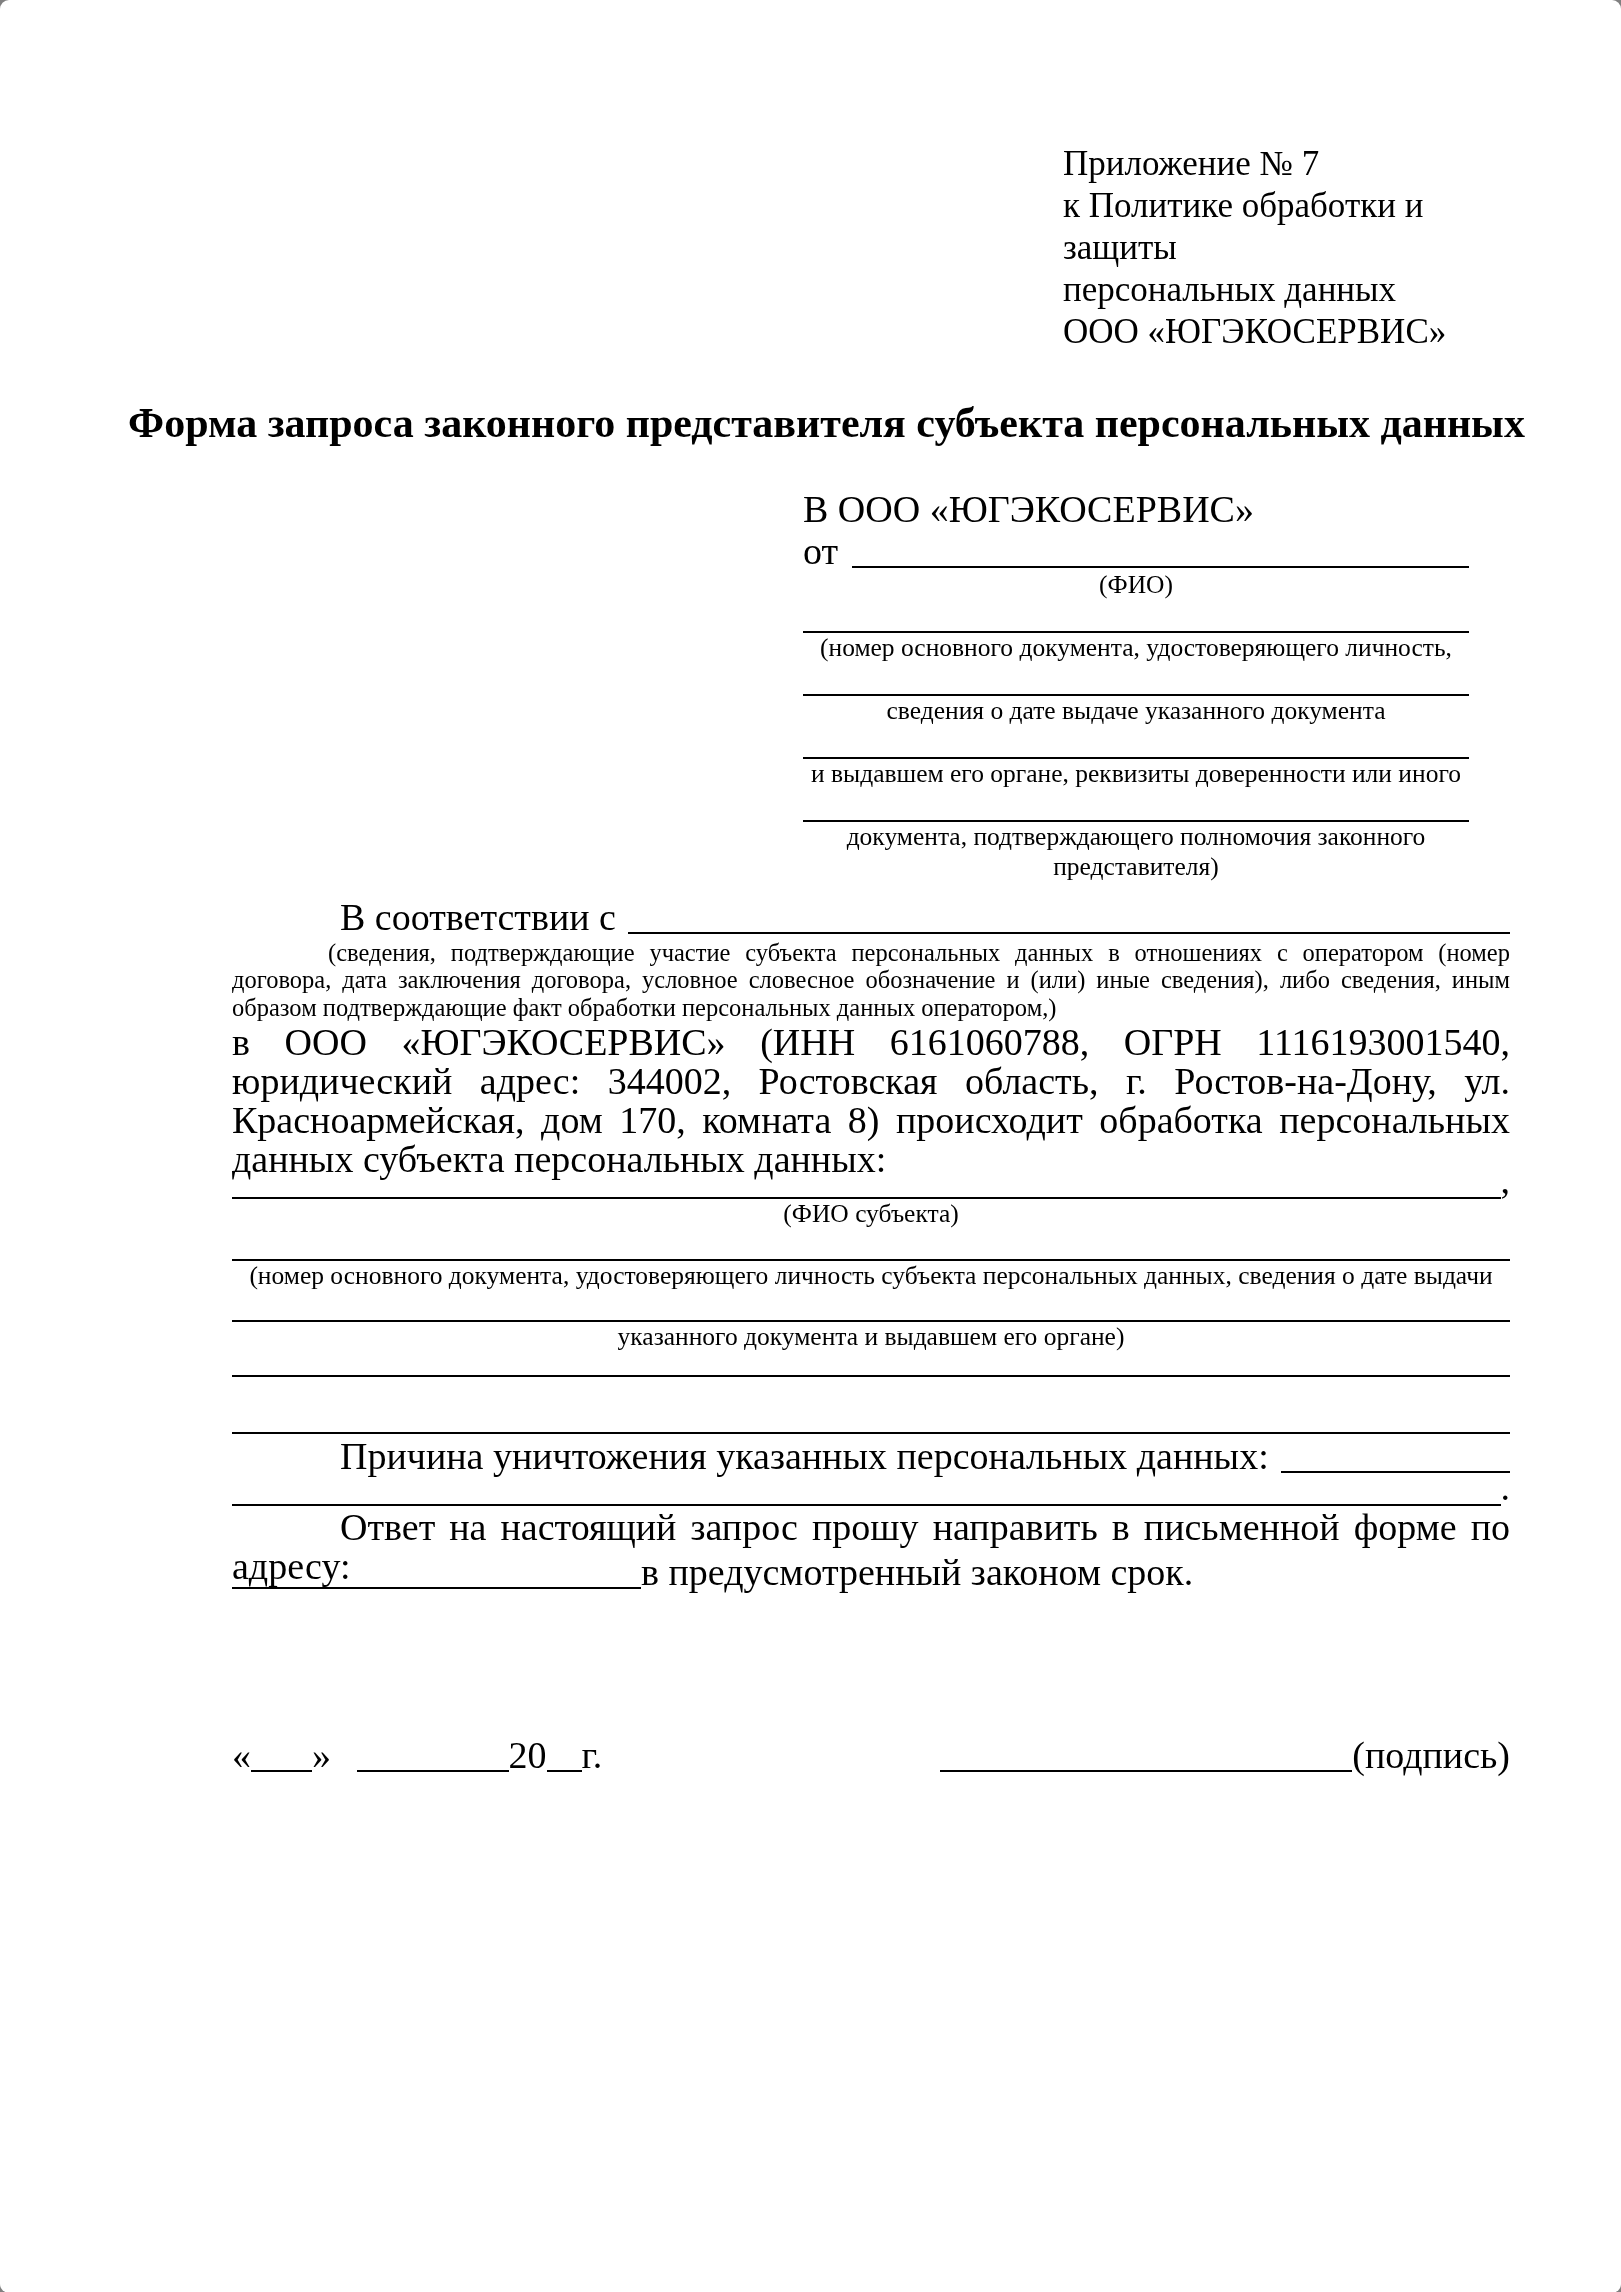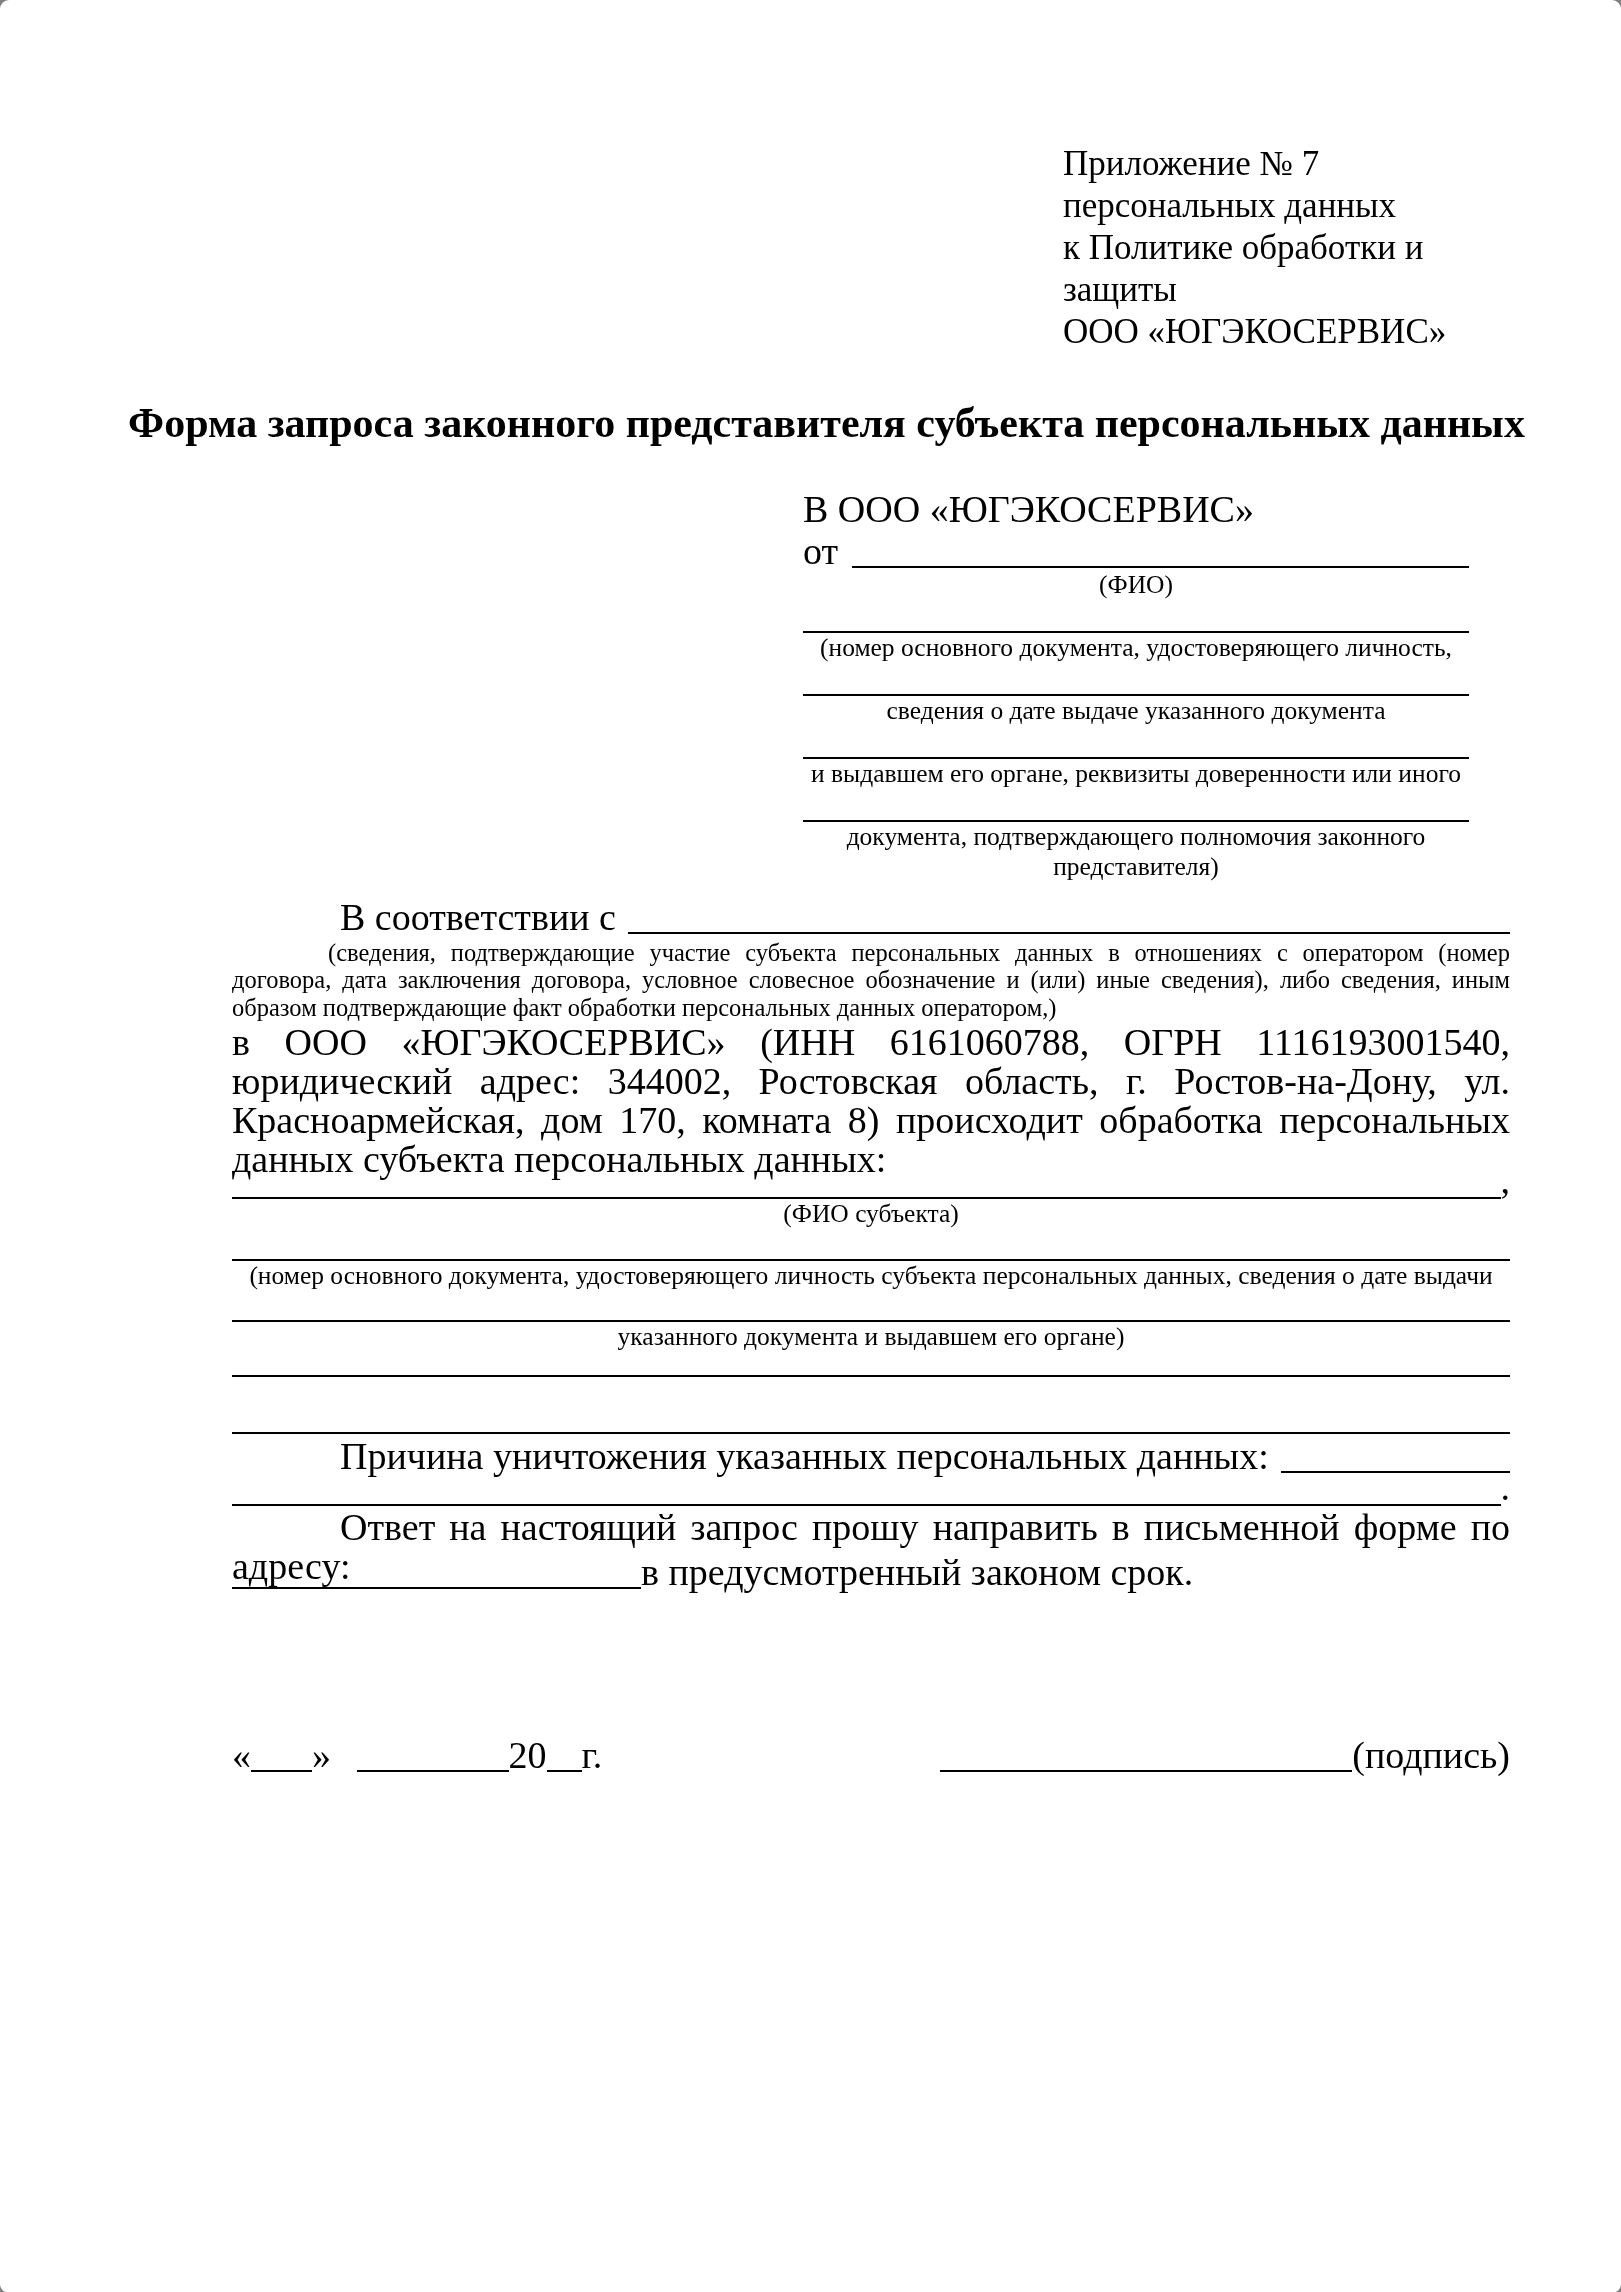--- a/index.html
+++ b/index.html
@@ -76,22 +76,22 @@
   .seg.w36  { width: 35px; }
   .seg.w420 { width: 412px; }
 </style>
 </head>
 <body>
 
 <div class="page">
 
   <div class="header-note">
     <div>Приложение № 7</div>
+    <div>к Политике обработки и защиты</div>
     <div>персональных данных</div>
-    <div>к Политике обработки и защиты</div>
     <div>ООО «ЮГЭКОСЕРВИС»</div>
   </div>
 
   <div class="title">
     <div>Форма запроса законного представителя субъекта персональных данных</div>
   </div>
 
   <div class="addr">
     <div class="addr-to">В ООО «ЮГЭКОСЕРВИС»</div>
 

